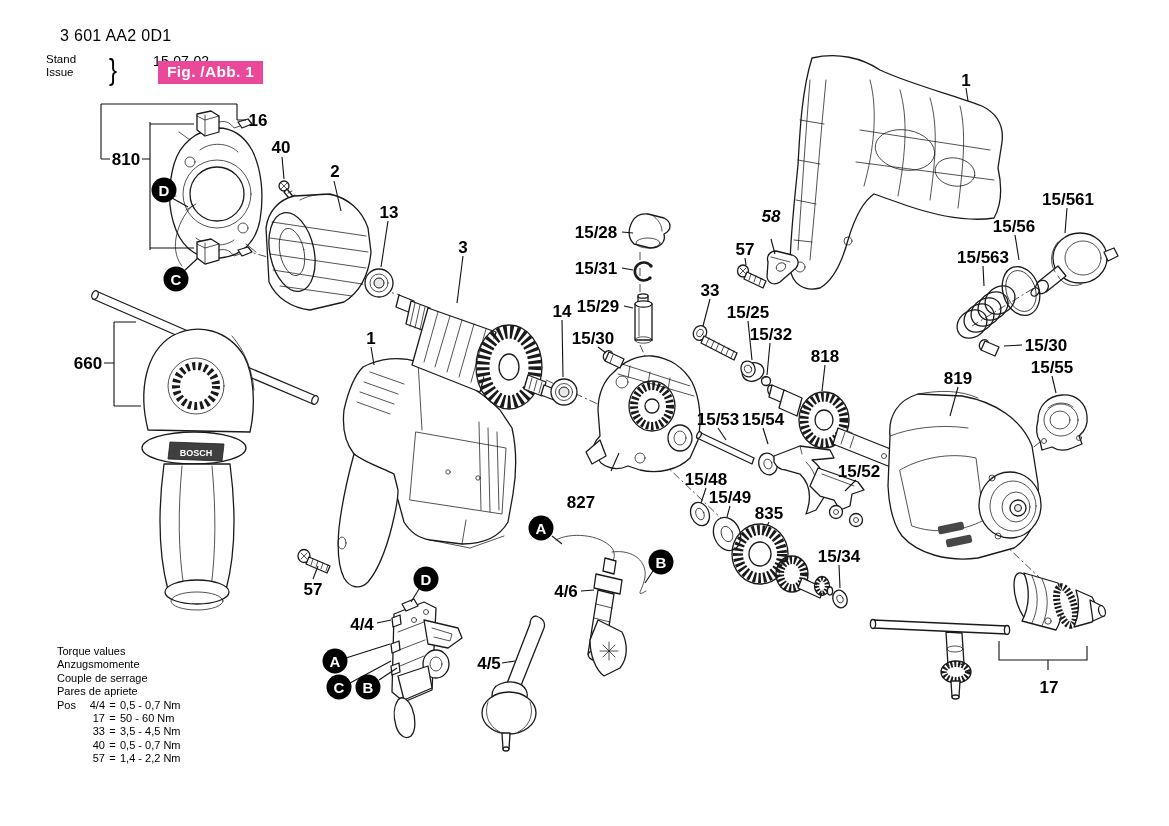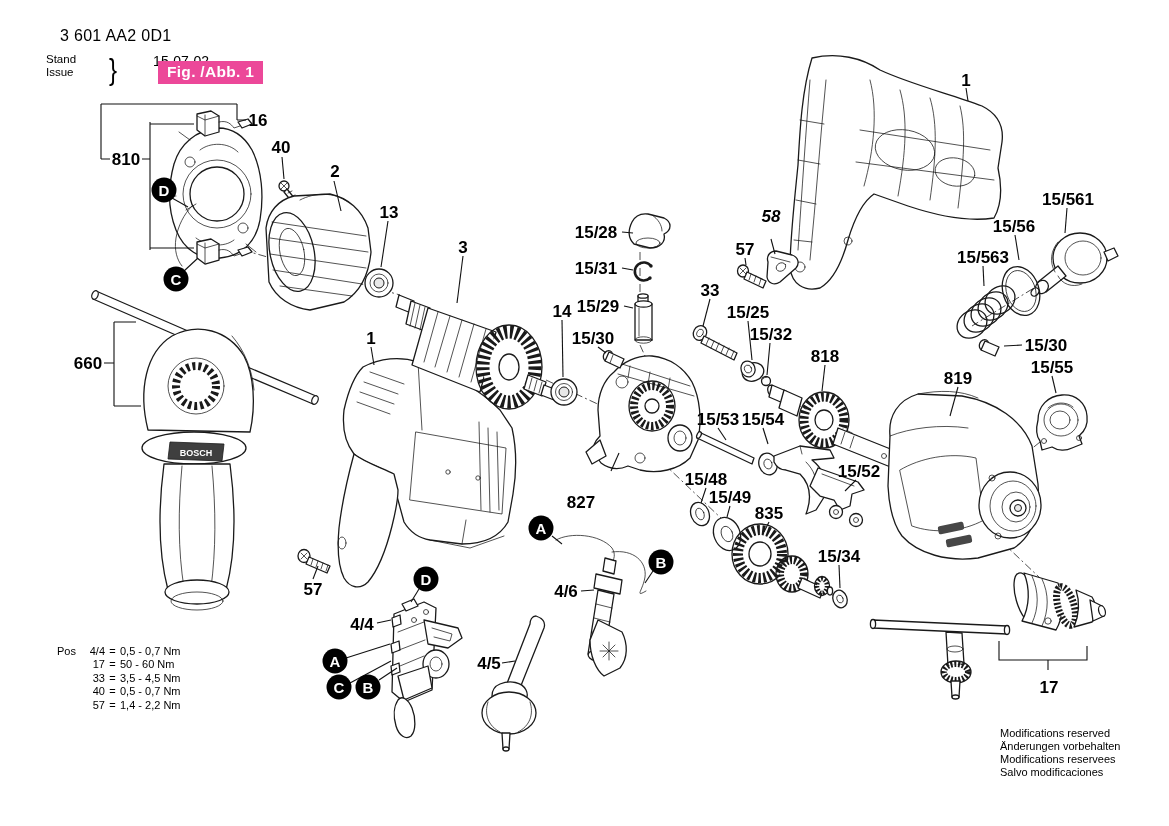--- a/index.html
+++ b/index.html
@@ -515,20 +515,26 @@
       <span class="dlabel" style="left: 176px; top: 279px;">C</span>
       <span class="dlabel" style="left: 541px; top: 528px;">A</span>
       <span class="dlabel" style="left: 661px; top: 562px;">B</span>
       <span class="dlabel" style="left: 426px; top: 579px;">D</span>
       <span class="dlabel" style="left: 335px; top: 661px;">A</span>
       <span class="dlabel" style="left: 339px; top: 687px;">C</span>
       <span class="dlabel" style="left: 368px; top: 687px;">B</span>
     </div>
 
   <div class="torque">
+    <div id="torque-titles">
+        <div>Torque values</div>
+        <div>Anzugsmomente</div>
+        <div>Couple de serrage</div>
+        <div>Pares de apriete</div>
+      </div>
     <div id="torque-rows">
         <div class="tq-row">
           <span class="tq-prefix">Pos</span>
           <span class="tq-pos">4/4</span>
           <span class="tq-eq">=</span>
           <span class="tq-val">0,5 - 0,7 Nm</span>
         </div>
         <div class="tq-row">
           <span class="tq-prefix"></span>
           <span class="tq-pos">17</span>
@@ -549,20 +555,14 @@
         </div>
         <div class="tq-row">
           <span class="tq-prefix"></span>
           <span class="tq-pos">57</span>
           <span class="tq-eq">=</span>
           <span class="tq-val">1,4 - 2,2 Nm</span>
         </div>
       </div>
   </div>
 
-  <div class="footer" id="footer-lines">
-      <div>Modifications reserved</div>
-      <div>Änderungen vorbehalten</div>
-      <div>Modifications reservees</div>
-      <div>Salvo modificaciones</div>
-    </div>
 
 </div>
 
 </body></html>

